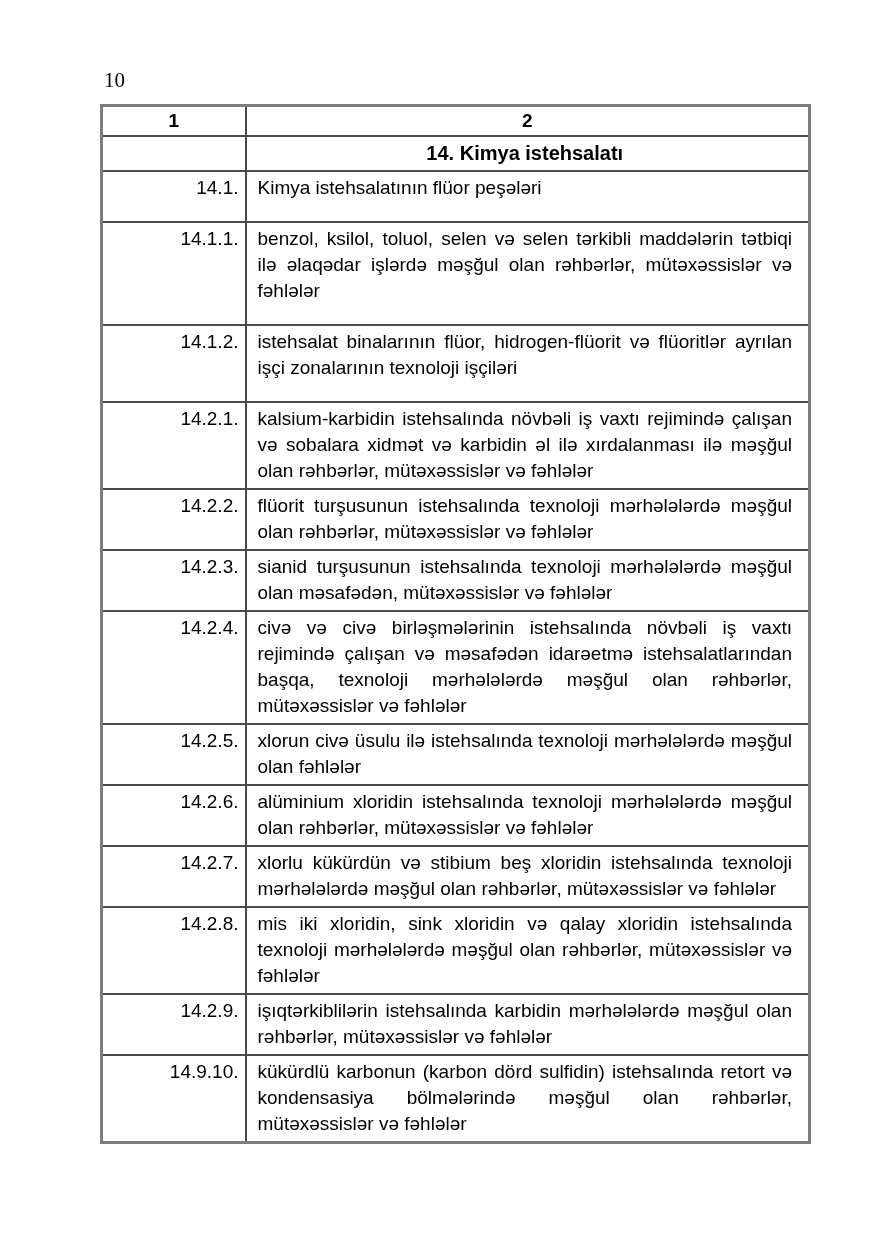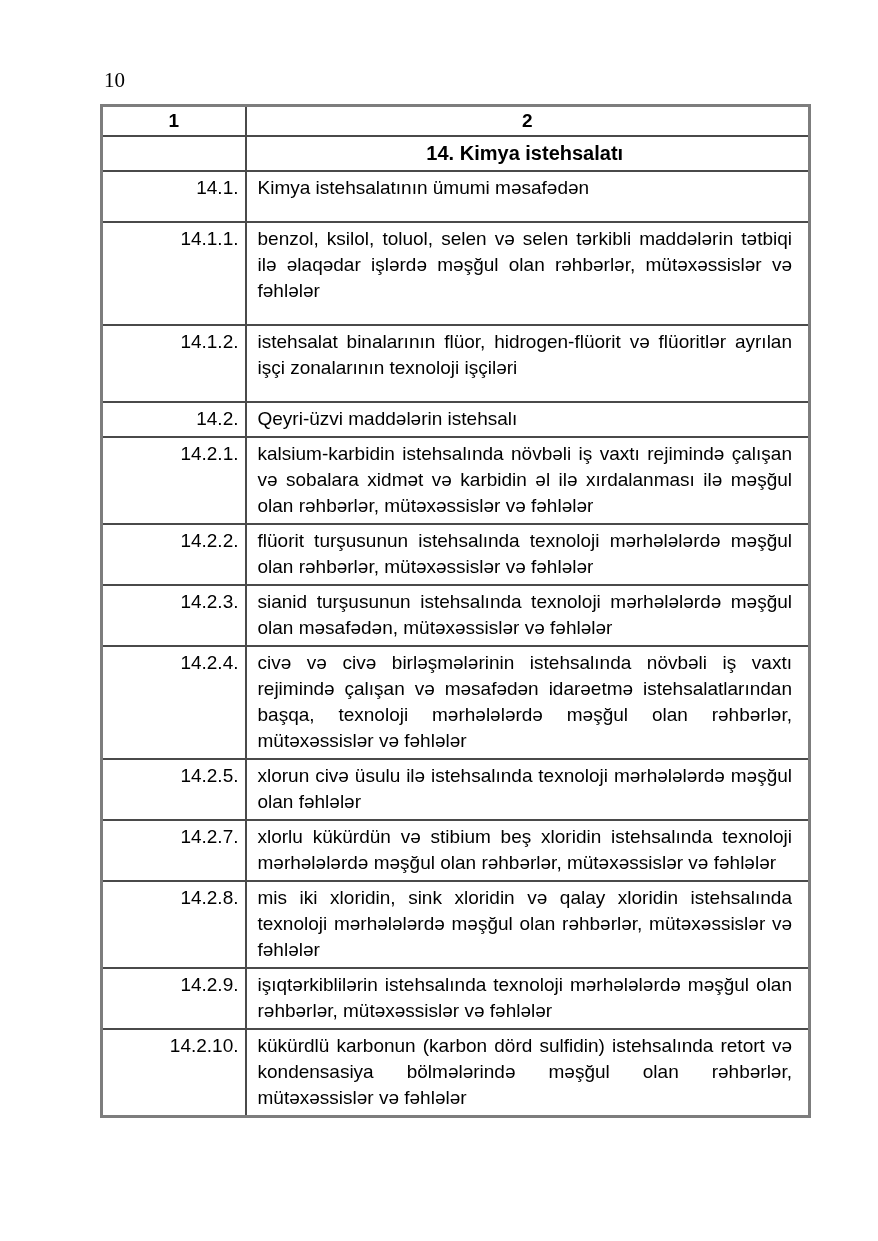--- a/index.html
+++ b/index.html
@@ -86,33 +86,29 @@
         <th>2</th>
       </tr>
     </thead>
     <tbody>
         <tr class="section">
           <td class="col-num"></td>
           <td class="col-text">14. Kimya istehsalatı</td>
         </tr>
         <tr class="gap">
           <td class="col-num">14.1.</td>
-          <td class="col-text">Kimya istehsalatının ümumi məsafədən</td>
+          <td class="col-text">Kimya istehsalatının flüor peşələri</td>
         </tr>
         <tr class="gap">
           <td class="col-num">14.1.1.</td>
           <td class="col-text">benzol, ksilol, toluol, selen və selen tərkibli maddələrin tətbiqi ilə əlaqədar işlərdə məşğul olan rəhbərlər, mütəxəssislər və fəhlələr</td>
         </tr>
         <tr class="gap">
           <td class="col-num">14.1.2.</td>
           <td class="col-text">istehsalat binalarının flüor, hidrogen-flüorit və flüoritlər ayrılan işçi zonalarının texnoloji işçiləri</td>
-        </tr>
-        <tr>
-          <td class="col-num">14.2.</td>
-          <td class="col-text">Qeyri-üzvi maddələrin istehsalı</td>
         </tr>
         <tr>
           <td class="col-num">14.2.1.</td>
           <td class="col-text">kalsium-karbidin istehsalında növbəli iş vaxtı rejimində çalışan və sobalara xidmət və karbidin əl ilə xırdalanması ilə məşğul olan rəhbərlər, mütəxəssislər və fəhlələr</td>
         </tr>
         <tr>
           <td class="col-num">14.2.2.</td>
           <td class="col-text">flüorit turşusunun istehsalında texnoloji mərhələlərdə məşğul olan rəhbərlər, mütəxəssislər və fəhlələr</td>
         </tr>
         <tr>
@@ -121,31 +117,35 @@
         </tr>
         <tr>
           <td class="col-num">14.2.4.</td>
           <td class="col-text">civə və civə birləşmələrinin istehsalında növbəli iş vaxtı rejimində çalışan və məsafədən idarəetmə istehsalatlarından başqa, texnoloji mərhələlərdə məşğul olan rəhbərlər, mütəxəssislər və fəhlələr</td>
         </tr>
         <tr>
           <td class="col-num">14.2.5.</td>
           <td class="col-text">xlorun civə üsulu ilə istehsalında texnoloji mərhələlərdə məşğul olan fəhlələr</td>
         </tr>
         <tr>
+          <td class="col-num">14.2.6.</td>
+          <td class="col-text">alüminium xloridin istehsalında texnoloji mərhələlərdə məşğul olan rəhbərlər, mütəxəssislər və fəhlələr</td>
+        </tr>
+        <tr>
           <td class="col-num">14.2.7.</td>
           <td class="col-text">xlorlu kükürdün və stibium beş xloridin istehsalında texnoloji mərhələlərdə məşğul olan rəhbərlər, mütəxəssislər və fəhlələr</td>
         </tr>
         <tr>
           <td class="col-num">14.2.8.</td>
           <td class="col-text">mis iki xloridin, sink xloridin və qalay xloridin istehsalında texnoloji mərhələlərdə məşğul olan rəhbərlər, mütəxəssislər və fəhlələr</td>
         </tr>
         <tr>
           <td class="col-num">14.2.9.</td>
-          <td class="col-text">işıqtərkiblilərin istehsalında texnoloji mərhələlərdə məşğul olan rəhbərlər, mütəxəssislər və fəhlələr</td>
+          <td class="col-text">işıqtərkiblilərin istehsalında karbidin mərhələlərdə məşğul olan rəhbərlər, mütəxəssislər və fəhlələr</td>
         </tr>
         <tr>
-          <td class="col-num">14.2.10.</td>
+          <td class="col-num">14.9.10.</td>
           <td class="col-text">kükürdlü karbonun (karbon dörd sulfidin) istehsalında retort və kondensasiya bölmələrində məşğul olan rəhbərlər, mütəxəssislər və fəhlələr</td>
         </tr>
       </tbody>
   </table>
 
 </div>
 
 </body></html>

